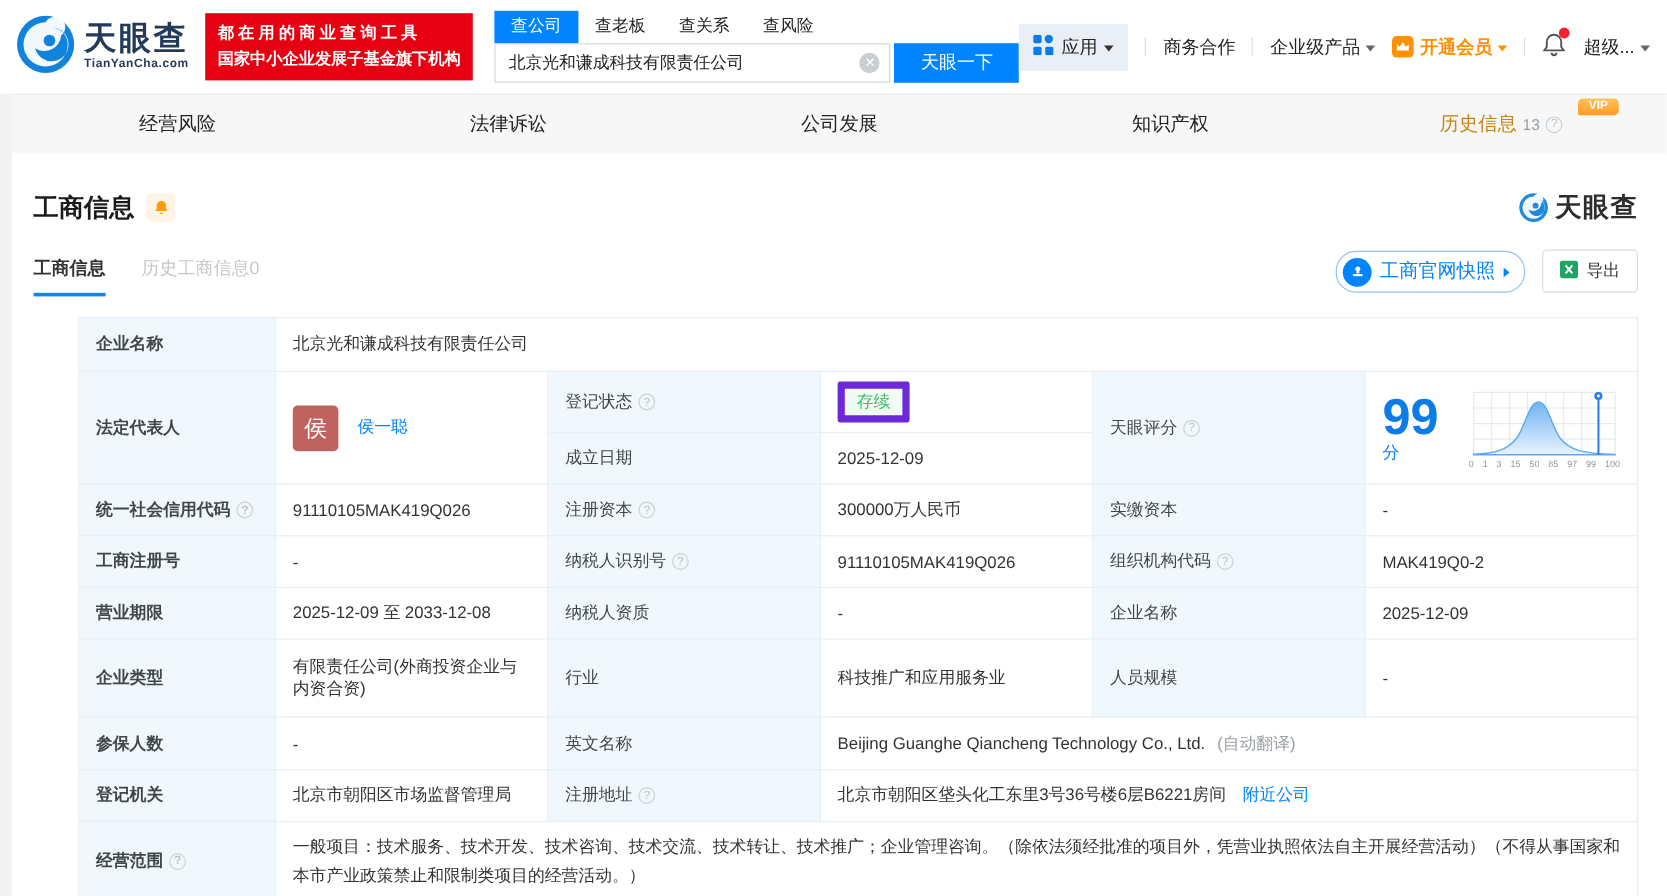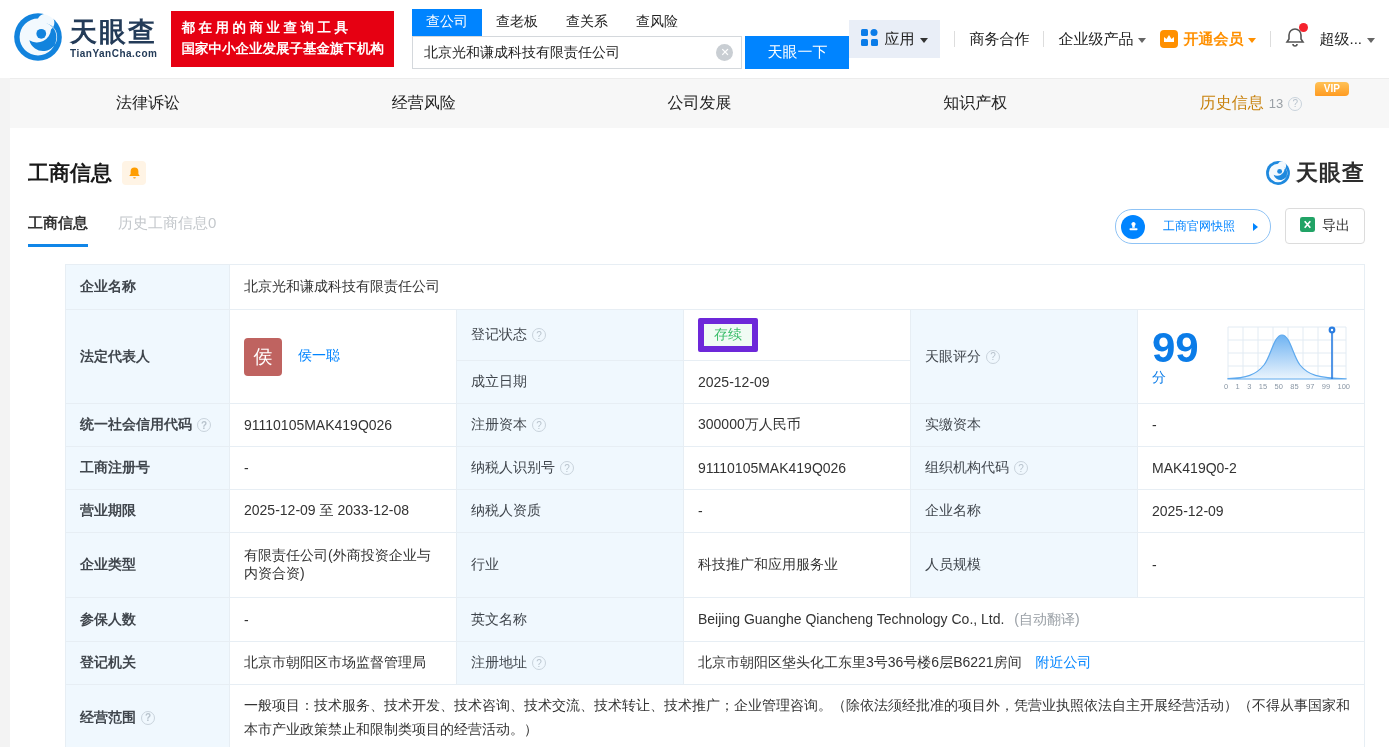--- a/index.html
+++ b/index.html
@@ -65,22 +65,22 @@
   .bell-chip { width:24px; height:24px; margin-left:10px; background:#fff4e5; border-radius:4px;
     display:flex; align-items:center; justify-content:center; }
   .watermark { margin-left:auto; display:flex; align-items:center; gap:5px; opacity:.95; }
   .wm-text { font-size:22px; font-weight:bold; color:#222; letter-spacing:1px; }
 
   .subtab-row { margin-top:20px; display:flex; align-items:center; }
   .subtab { font-size:15px; color:#333; padding-bottom:11px; border-bottom:3px solid transparent; cursor:pointer; }
   .subtab.active { border-bottom-color:#1086e8; font-weight:bold; }
   .subtab.dim { color:#c4c8cc; margin-left:30px; }
   .subtab-actions { margin-left:auto; display:flex; align-items:center; gap:14px; margin-bottom:8px; }
-  .snap-btn { display:flex; align-items:center; gap:18px; border:1px solid #8fc3f5; border-radius:17px;
-    padding:5px 12px 4px 5px; color:#0084ff; font-size:12px; cursor:pointer; background:#fff; font-family:inherit; }
+  .snap-btn { display:flex; align-items:center; gap:7px; border:1px solid #8fc3f5; border-radius:17px;
+    padding:5px 12px 4px 5px; color:#0084ff; font-size:16px; cursor:pointer; background:#fff; font-family:inherit; }
   .snap-circ { width:24px; height:24px; border-radius:50%; background:#0084ff; display:flex;
     align-items:center; justify-content:center; }
   .snap-arrow { width:0; height:0; border-top:4px solid transparent; border-bottom:4px solid transparent;
     border-left:5px solid #0084ff; }
   .export-btn { display:flex; align-items:center; gap:7px; border:1px solid #dcdcdc; border-radius:4px;
     padding:8px 14px; font-size:14px; color:#333; background:#fff; cursor:pointer; font-family:inherit; }
 
   
   .info-table { margin:12px 0 0 37px; width:1300px; border-collapse:collapse; font-size:14px; table-layout:fixed; }
   .info-table td { border:1px solid #e7eef4; padding:8px 14px; vertical-align:middle; color:#333;
@@ -181,24 +181,24 @@
     </span>
     <span class="nav-item">
       <span>超级...</span>
       <span class="caret"></span>
     </span>
   </div>
 </div>
 
 <div class="tabbar">
   <div class="tab">
+    <span>经营风险</span>
+  </div>
+  <div class="tab">
     <span>法律诉讼</span>
-  </div>
-  <div class="tab">
-    <span>经营风险</span>
   </div>
   <div class="tab">
     <span>公司发展</span>
   </div>
   <div class="tab">
     <span>知识产权</span>
   </div>
   <div class="tab vip-tab">
     <span class="vip-badge">VIP</span>
     <span>历史信息</span>

